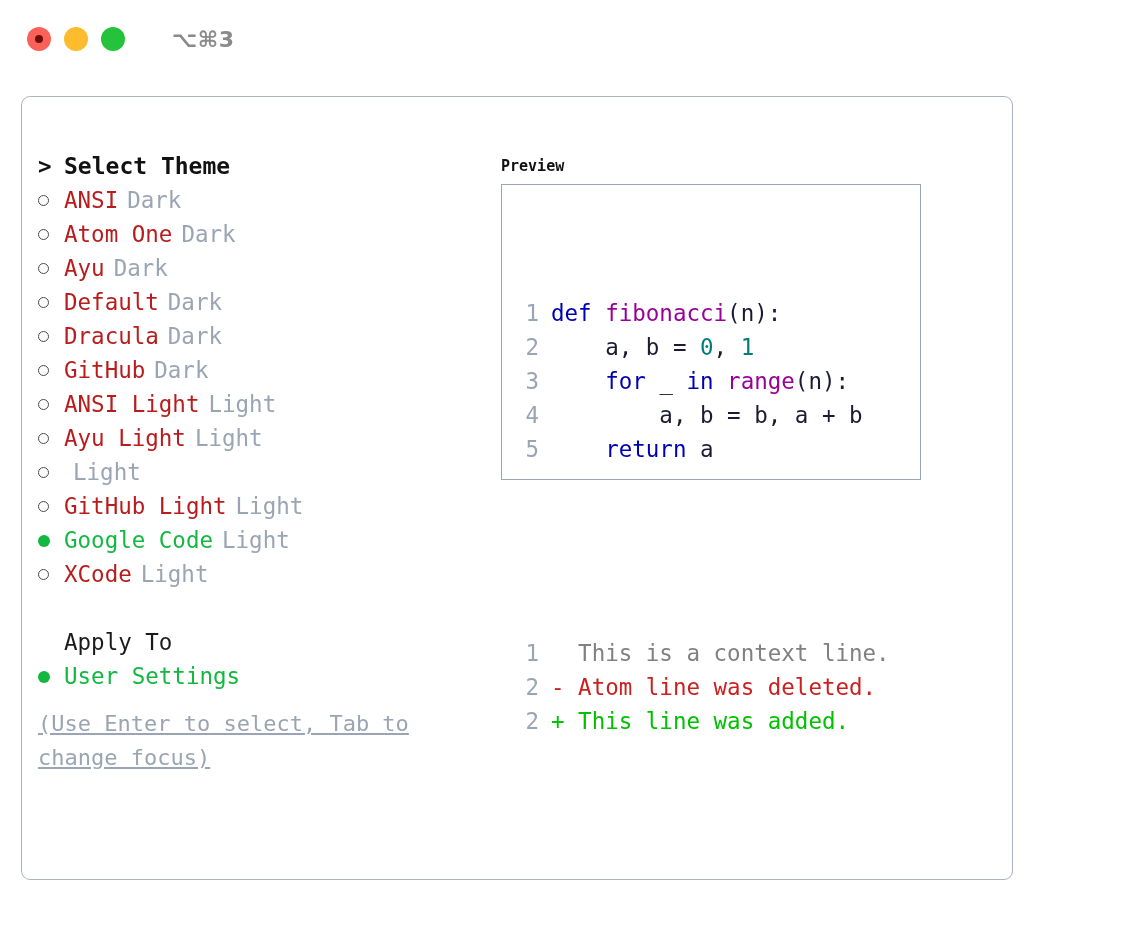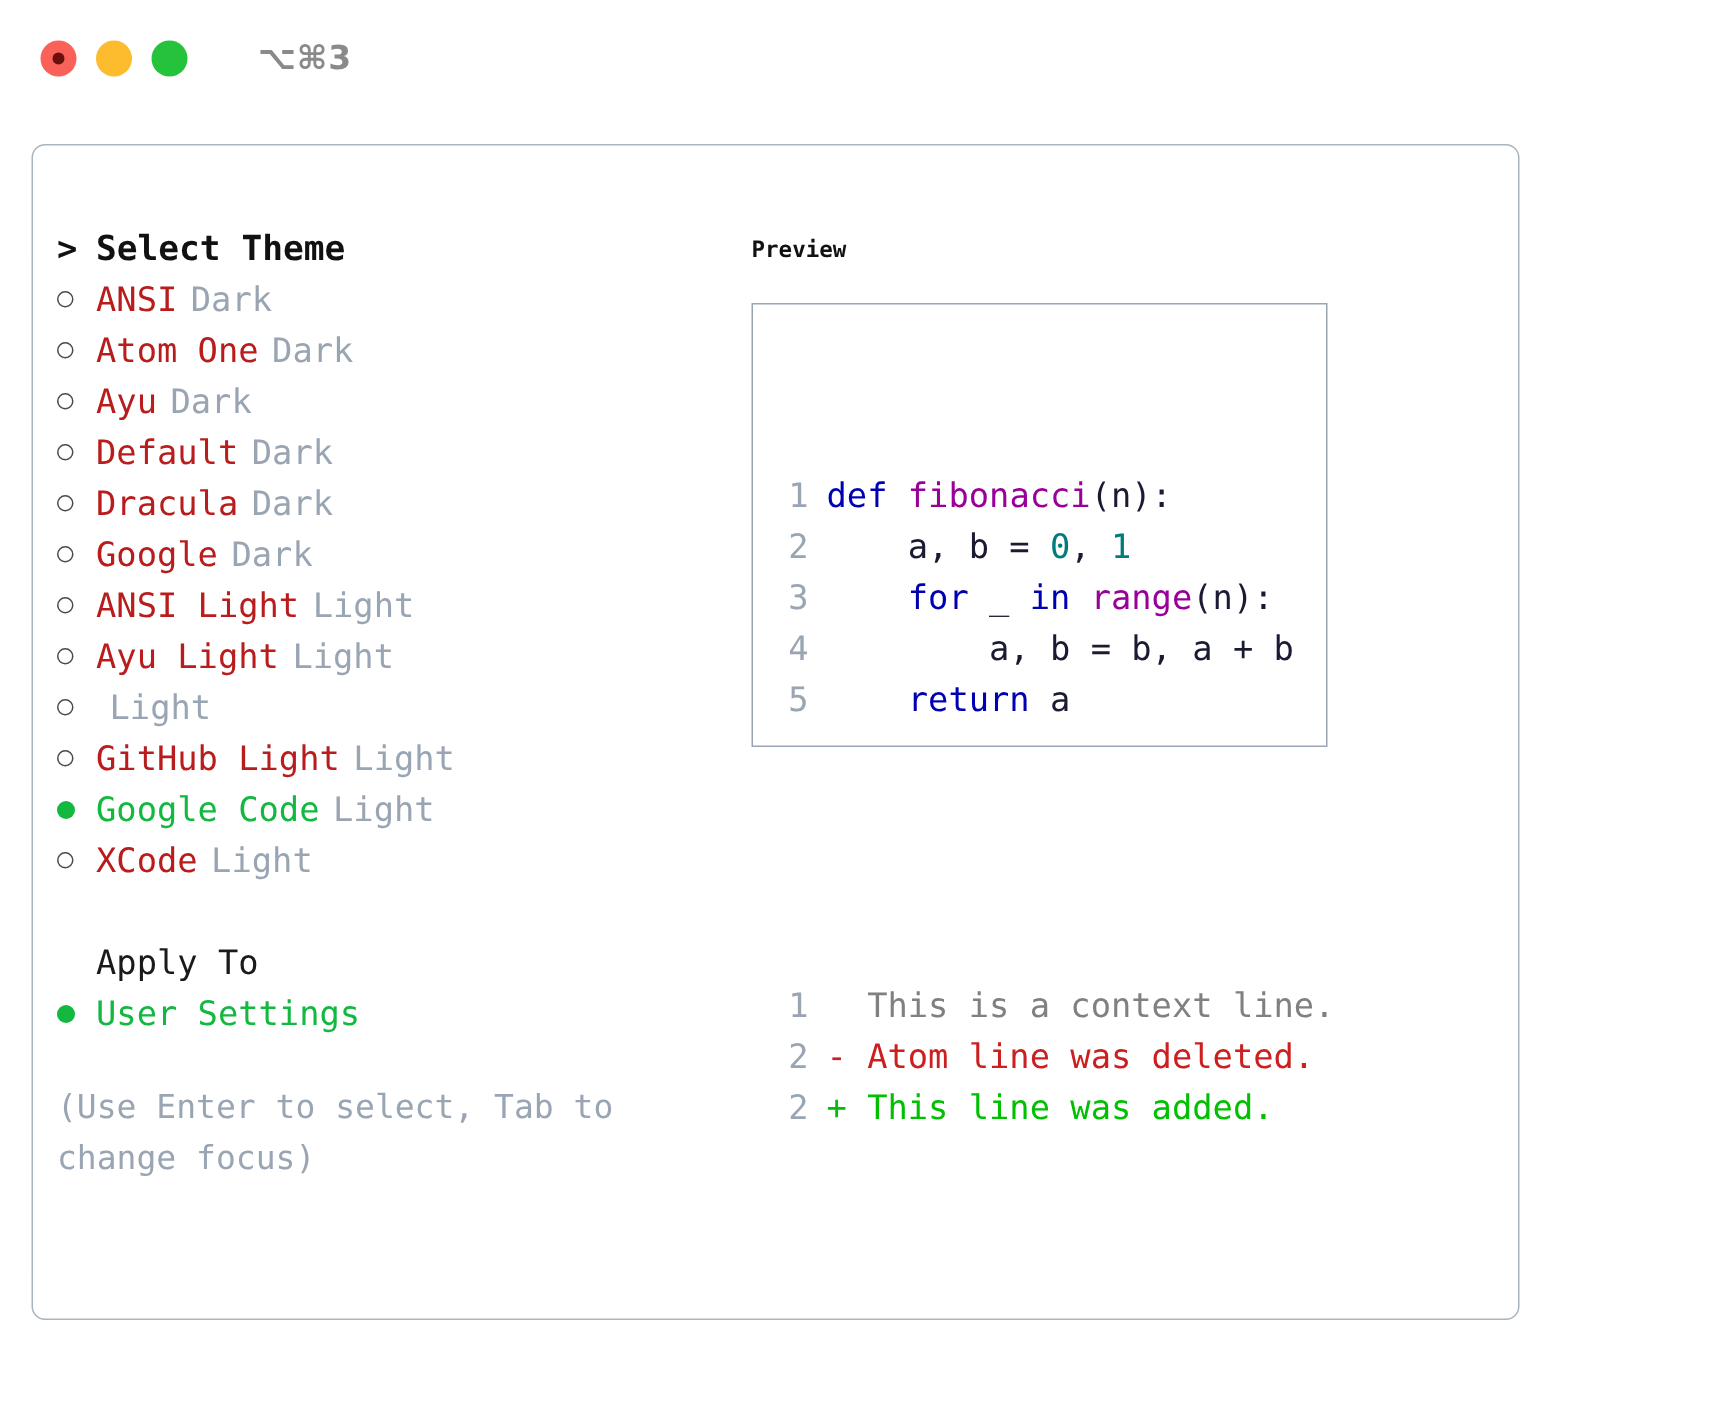--- a/index.html
+++ b/index.html
@@ -122,42 +122,43 @@
     color: #9aa5b4;
     margin-left: 9px;
     text-align: right;
   }
   .spacer-row { height: 34px; }
   .section-title {
     color: #1a1a1a;
     font-size: 22.5px;
   }
   .hint {
-    margin-top: 29px;
+    margin-top: 14px;
     color: #9aa5b4;
     font-size: 22px;
     line-height: 34px;
     width: 410px;
+    text-decoration: underline;
   }
 
   
   .right-col {
     position: absolute;
     left: 479px; top: 52px;
     width: 490px;
   }
   .preview-title {
     font-size: 15px;
     font-weight: bold;
     color: #111111;
     line-height: 34px;
   }
   .preview-box {
-    margin-top: 19px;
-    width: 384px;
+    margin-top: 1px;
+    width: 420px;
     height: 296px;
     border: 1.6px solid #9aa5b4;
     box-sizing: border-box;
     background: #ffffff;
     position: relative;
   }
   .code {
     position: absolute;
     left: 15px; top: 43px;
     font-size: 22.5px;
@@ -227,21 +228,21 @@
             <span class="label-normal">Default</span>
             <span class="tag">Dark</span>
           </div>
           <div class="row">
             <span class="marker"><span class="bullet-ring"></span></span>
             <span class="label-normal">Dracula</span>
             <span class="tag">Dark</span>
           </div>
           <div class="row">
             <span class="marker"><span class="bullet-ring"></span></span>
-            <span class="label-normal">Google</span>
+            <span class="label-normal">GitHub</span>
             <span class="tag">Dark</span>
           </div>
           <div class="row">
             <span class="marker"><span class="bullet-ring"></span></span>
             <span class="label-normal">ANSI Light</span>
             <span class="tag">Light</span>
           </div>
           <div class="row">
             <span class="marker"><span class="bullet-ring"></span></span>
             <span class="label-normal">Ayu Light</span>

